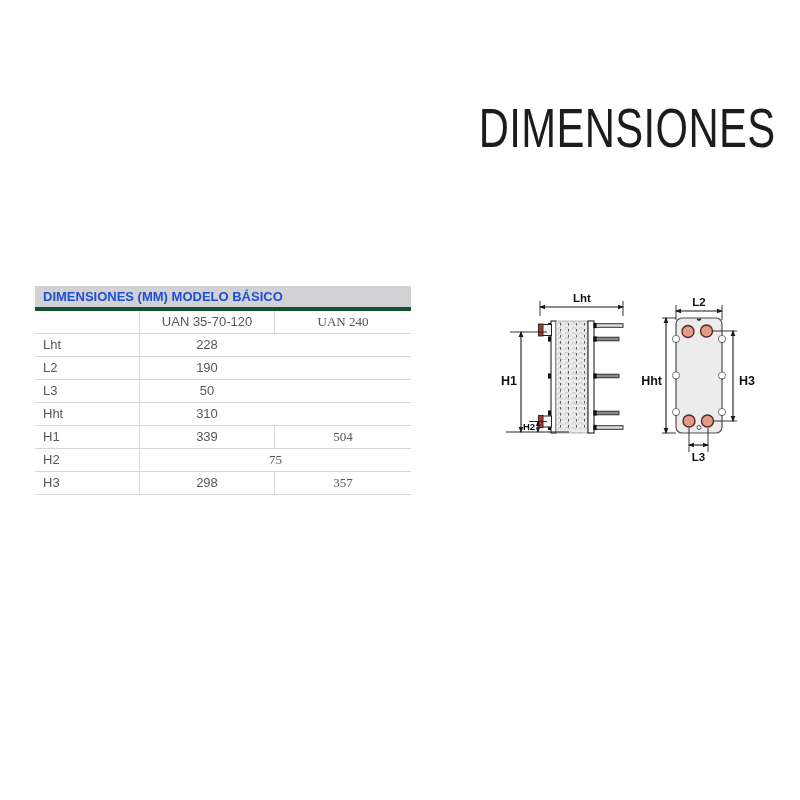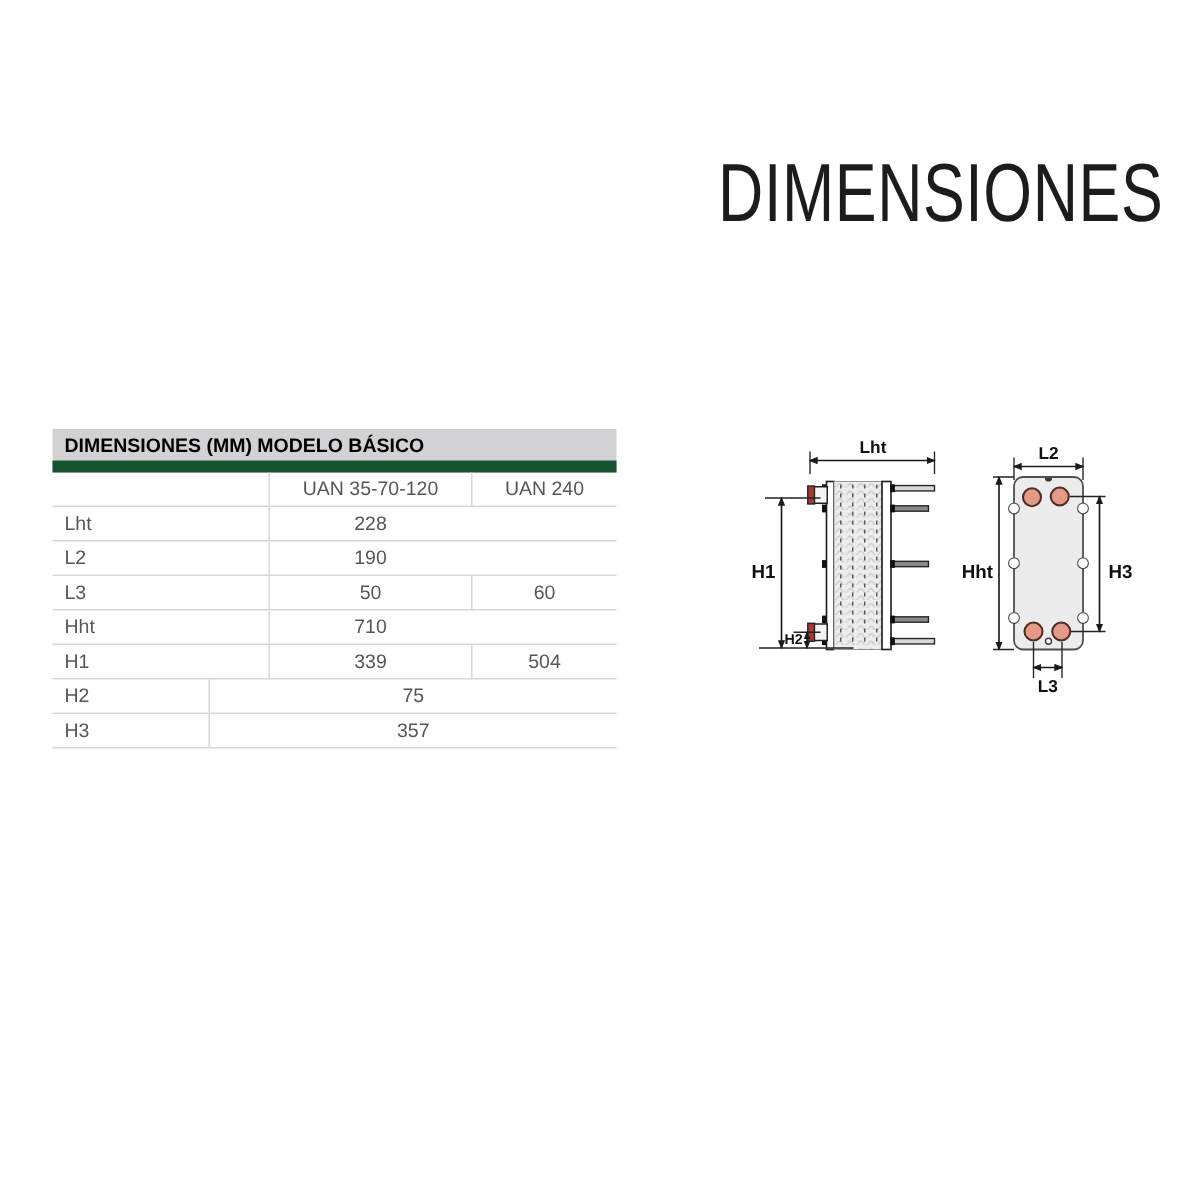--- a/index.html
+++ b/index.html
@@ -13,28 +13,28 @@
     font-size:55px;font-weight:400;color:#1c1c1c;line-height:1.0;
     transform:scaleX(0.76);transform-origin:100% 50%;white-space:nowrap;
     letter-spacing:0.5px;
   }
   
   .dim-table{
     position:absolute;left:35px;top:286px;width:376px;
     font-size:13px;color:#56575a;
   }
   .t-titlebar{
-    background:#d2d2d4;color:#000000;font-weight:bold;
+    background:#d2d2d4;color:#1d4ed8;font-weight:bold;
     height:21px;line-height:21px;padding-left:8px;
-    border-bottom:8px solid #14532d;
+    border-bottom:4px solid #14532d;
   }
   .t-row{display:flex;height:22px;line-height:22px;border-bottom:1px solid #d7d7da;}
   .t-c1{width:104px;padding-left:8px;box-sizing:border-box;text-align:left;}
-  .t-c2{width:135px;text-align:center;border-left:1px solid #d7d7da;box-sizing:border-box;margin-left:40px;}
-  .t-c3{flex:1;text-align:center;border-left:1px solid #d7d7da;box-sizing:border-box;}
+  .t-c2{width:135px;text-align:center;border-left:1px solid #d7d7da;box-sizing:border-box;}
+  .t-c3{flex:1;text-align:center;border-left:1px solid #d7d7da;box-sizing:border-box;font-family:Liberation Serif, serif;}
   
   .diagram{position:absolute;left:495px;top:275px;}
   .dimlbl{font-family:"Liberation Sans",sans-serif;font-weight:bold;fill:#101010;}
 </style>
 </head>
 <body>
 
 <h1 class="page-title">DIMENSIONES</h1>
 
 <div class="dim-table">
@@ -48,37 +48,37 @@
     <div class="t-c1">Lht</div>
     <div class="t-c2">228</div>
   </div>
   <div class="t-row">
     <div class="t-c1">L2</div>
     <div class="t-c2">190</div>
   </div>
   <div class="t-row">
     <div class="t-c1">L3</div>
     <div class="t-c2">50</div>
-    <div class="t-c3">60</div>
   </div>
   <div class="t-row">
     <div class="t-c1">Hht</div>
-    <div class="t-c2">710</div>
+    <div class="t-c2">310</div>
   </div>
   <div class="t-row">
     <div class="t-c1">H1</div>
     <div class="t-c2">339</div>
     <div class="t-c3">504</div>
   </div>
   <div class="t-row">
     <div class="t-c1">H2</div>
     <div class="t-c3">75</div>
   </div>
   <div class="t-row">
     <div class="t-c1">H3</div>
+    <div class="t-c2">298</div>
     <div class="t-c3">357</div>
   </div>
 </div>
 
 <svg class="diagram" width="310" height="210" viewBox="0 0 310 210" xmlns="http://www.w3.org/2000/svg">
   <defs>
     <marker id="arr" viewBox="0 0 10 10" refX="8.5" refY="5" markerWidth="5.5" markerHeight="5.5" orient="auto-start-reverse">
       <path d="M0,1 L10,5 L0,9 z" fill="#1a1a1a"></path>
     </marker>
     <pattern id="wv" width="7" height="5" patternUnits="userSpaceOnUse">

